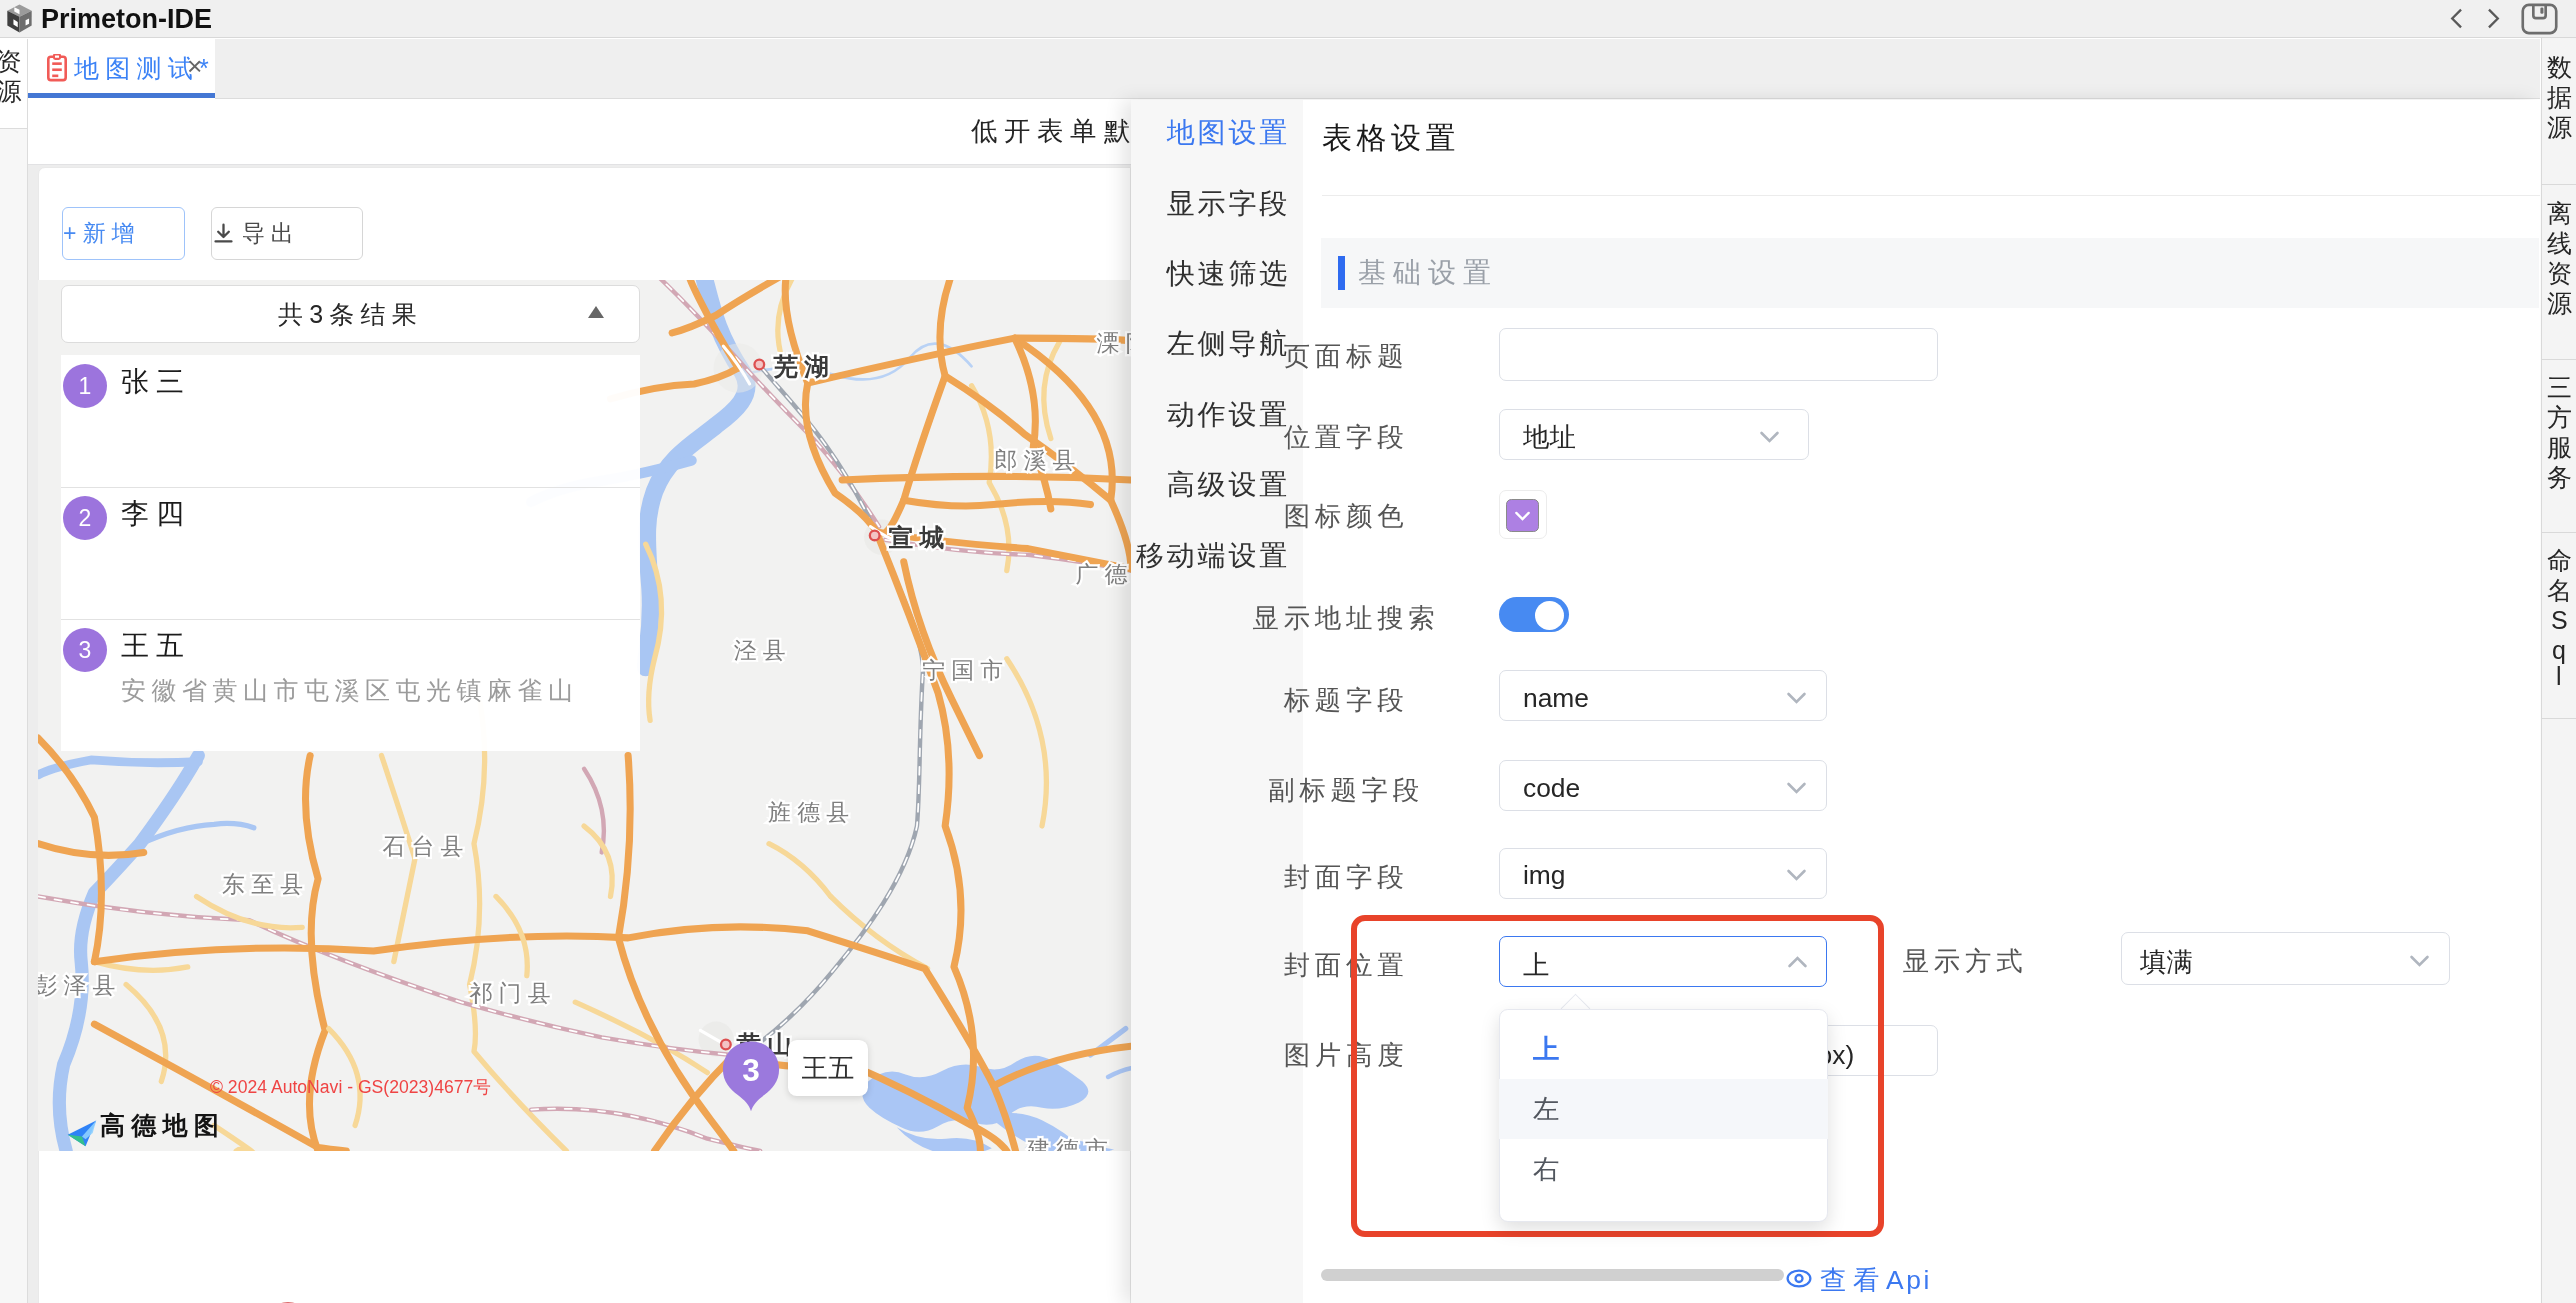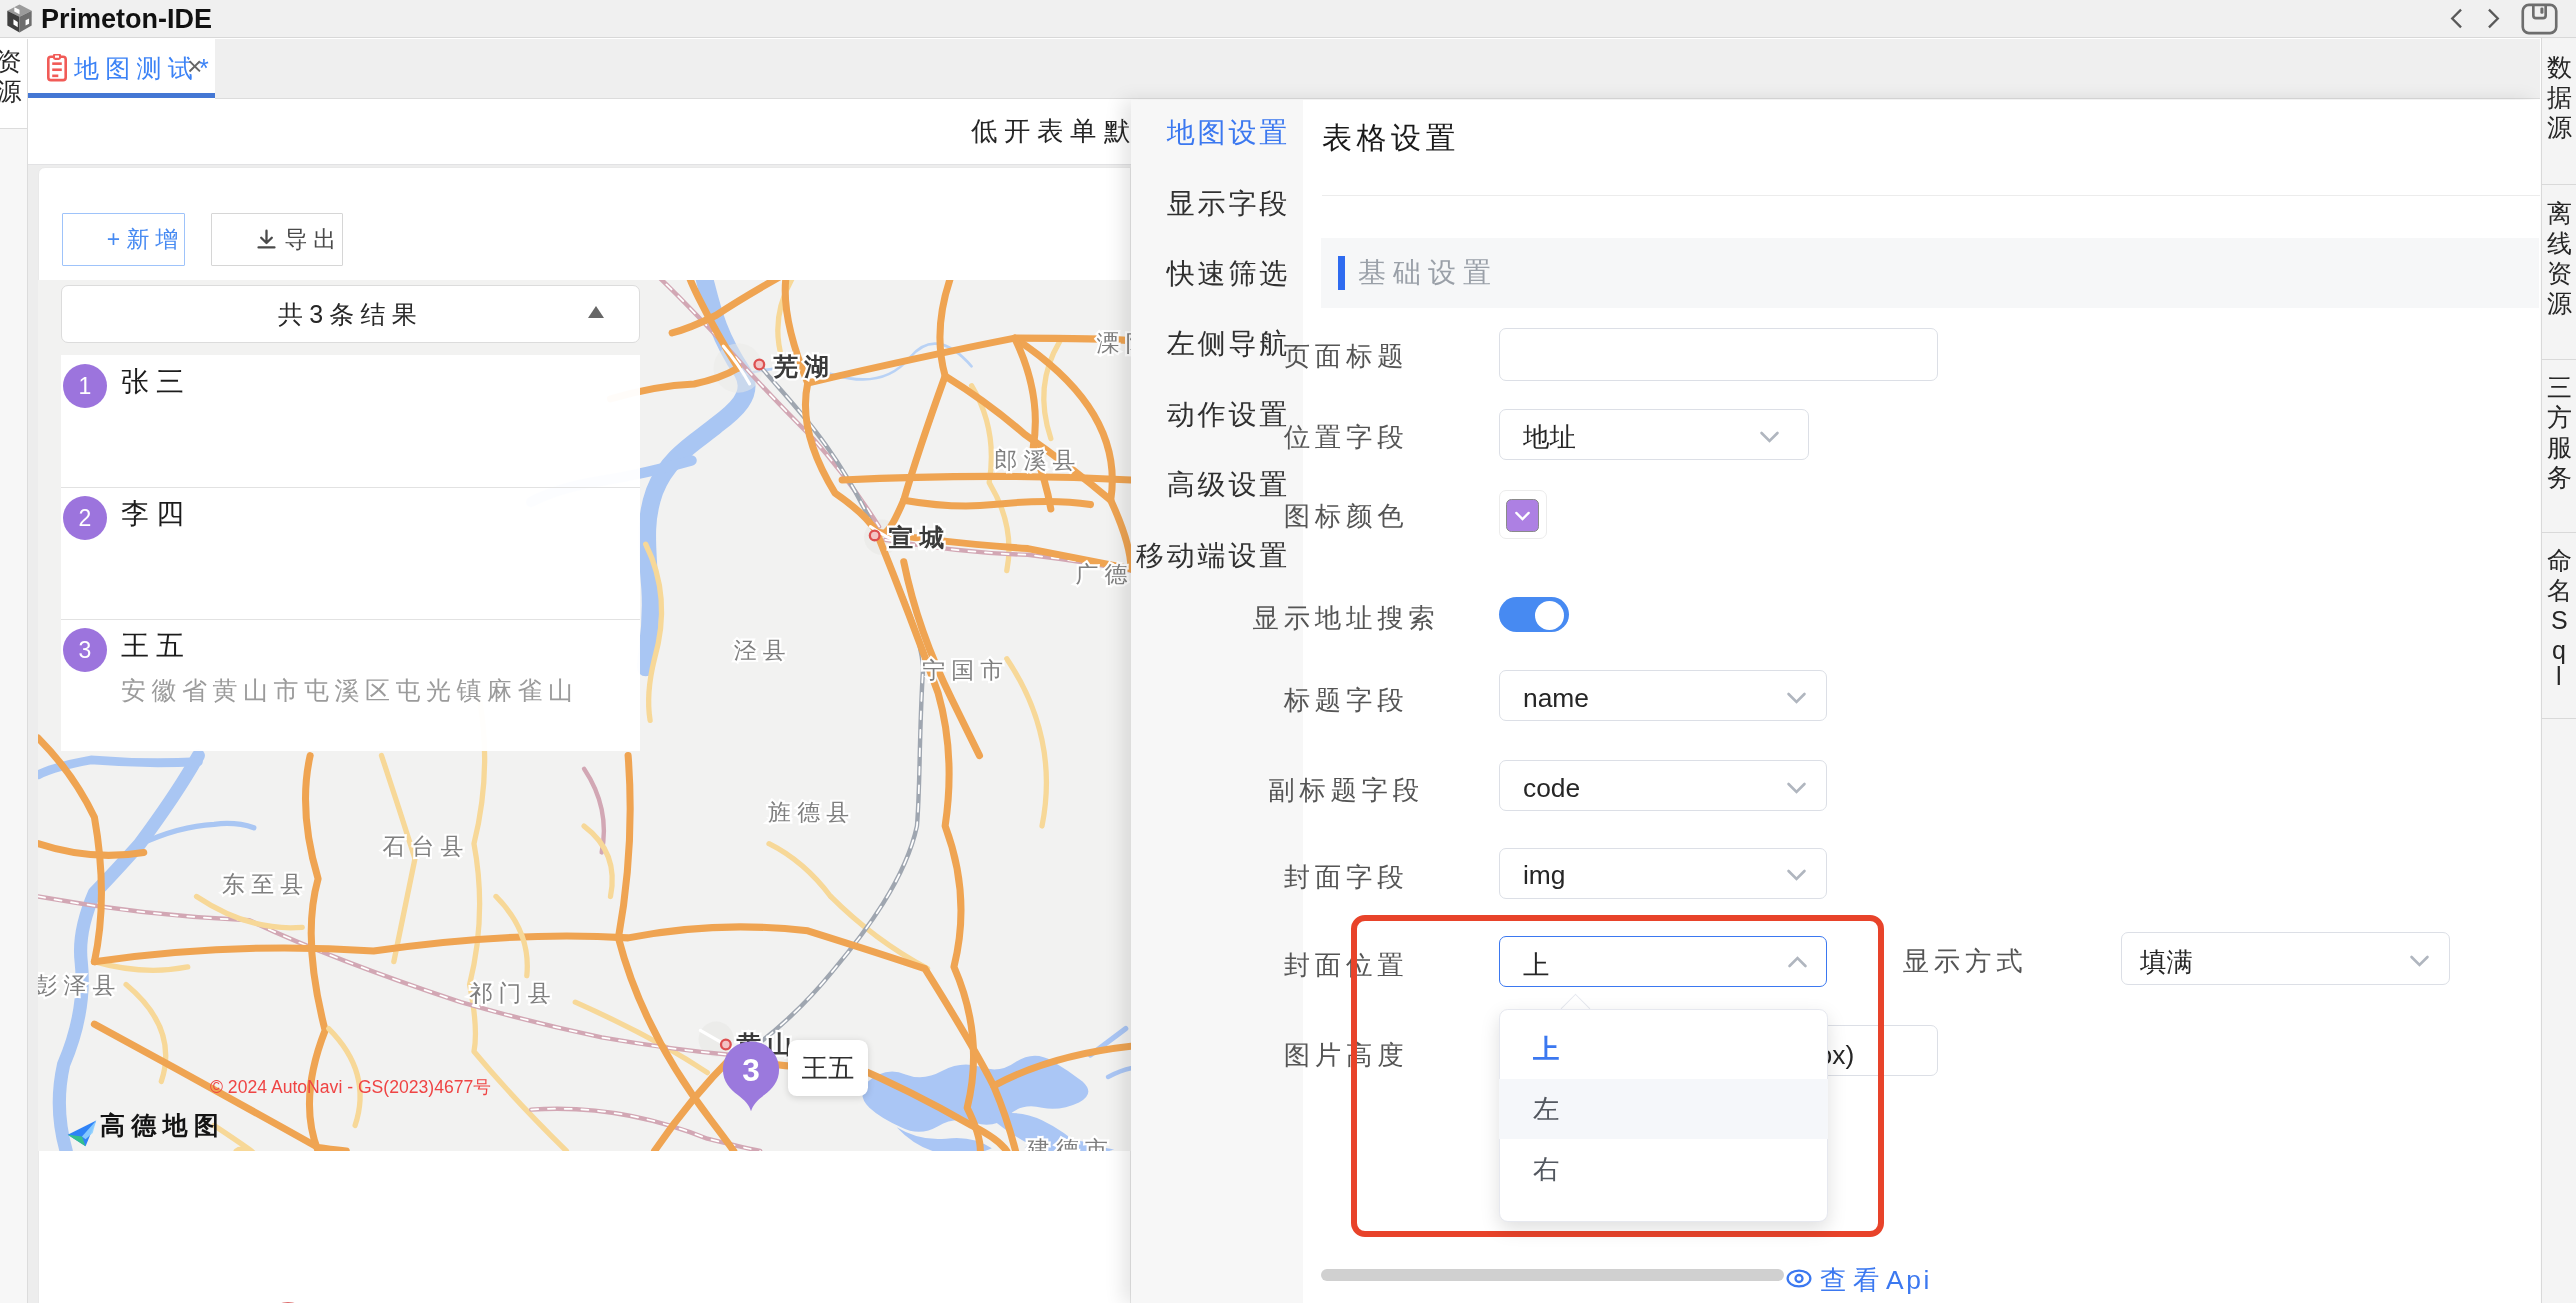--- a/index.html
+++ b/index.html
@@ -18,23 +18,23 @@
 #tab1{left:28px;top:39px;width:187px;height:60px;background:#fff}
 #tabblue{left:28px;top:93px;width:187px;height:5.3px;background:#4477d4}
 #tabtxt{left:74px;top:39px;height:44px;line-height:58px;font-size:25px;color:#3b82f6}
 
 #toolbar{left:28px;top:99px;width:2512px;height:66px;background:#fff;border-bottom:0.9px solid #e2e2e4}
 .tbt{top:99px;height:64px;line-height:64px;font-size:26.4px;color:#262626}
 
 #canvas{left:28px;top:165px;width:2512px;height:1139px;background:#ededed}
 #card{left:38px;top:167px;width:1093px;height:1137px;background:#fff;border:0.9px solid #e9e9e9;border-radius:7px 0 0 0}
 
-.btn{position:absolute;top:213px;height:53px;border-radius:1px;background:#fff;font-size:23px;line-height:51px;text-align:right}
+.btn{position:absolute;top:207px;height:53px;border-radius:6px;background:#fff;font-size:23px;line-height:51px;text-align:left}
 #btnadd{left:62px;width:123px;border:1.8px solid #9ec3fa;color:#478af2}
-#btnexp{left:211px;width:132px;border:1.8px solid #d6d6d6;color:#4a4a4a}
+#btnexp{left:211px;width:152px;border:1.8px solid #d6d6d6;color:#4a4a4a}
 
 #map{left:38px;top:280px;width:1093px;height:871px;overflow:hidden}
 
 #lhead{left:61px;top:285px;width:579px;height:58px;background:#fff;border:0.9px solid #dcdcdc;border-radius:7px;font-size:25px;color:#262626;text-align:center;line-height:56px}
 #ltri{left:588px;top:306px;width:0;height:0;border-left:8.8px solid transparent;border-right:8.8px solid transparent;border-bottom:12.3px solid #666}
 
 #lpanel{left:61px;top:355px;width:579px;height:396px;background:rgba(255,255,255,.97)}
 .litem{position:absolute;left:0;width:579px;height:132px}
 .lsep{position:absolute;left:0;width:579px;height:0;border-top:0.9px solid #e2e2e2}
 .avat{position:absolute;left:1.8px;top:8.8px;width:44px;height:44px;border-radius:50%;background:#9c74dd;color:#fff;font-size:23px;text-align:center;line-height:44px}

